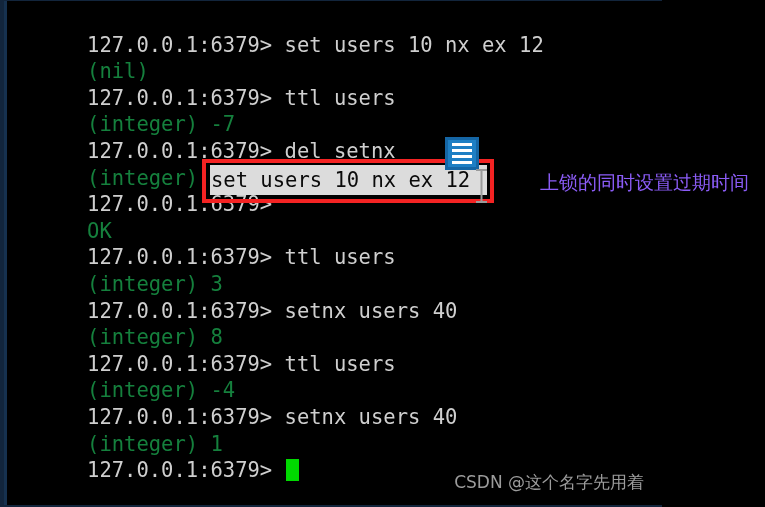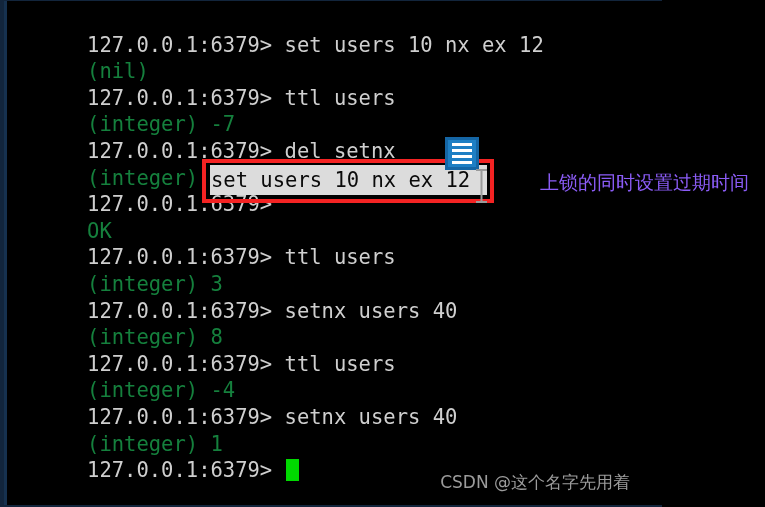--- a/index.html
+++ b/index.html
@@ -140,21 +140,21 @@
     font-family: "DejaVu Sans", "Liberation Sans", sans-serif;
     font-size: 19px;
     line-height: 26px;
     color: #8b5cf6;
     white-space: pre;
   }
 
   
   #watermark {
     position: absolute;
-    right: 32px;
+    right: 18px;
     bottom: 12px;
     font-family: "DejaVu Sans", "Liberation Sans", sans-serif;
     font-size: 17px;
     line-height: 22px;
     color: #9c9c9c;
     white-space: pre;
   }
 </style>
 </head>
 <body>

